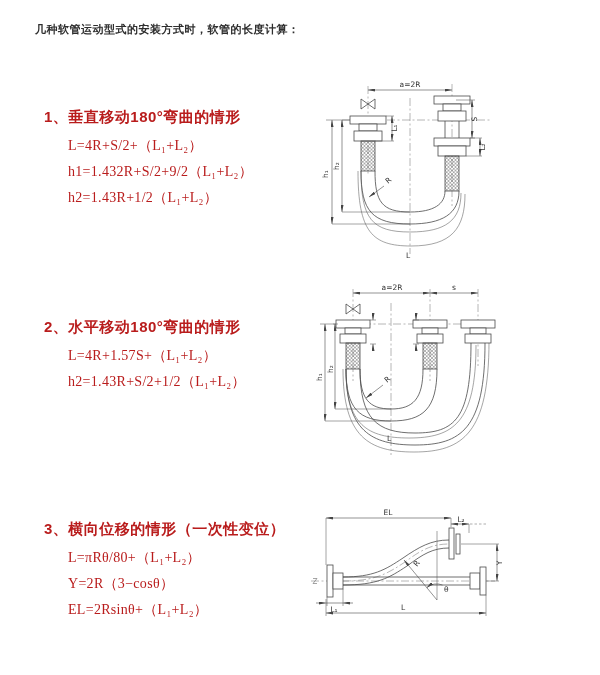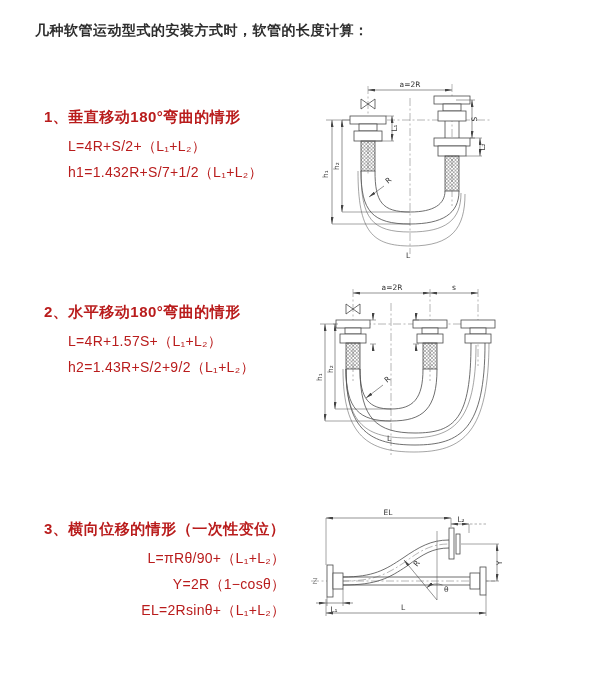--- a/index.html
+++ b/index.html
@@ -1,24 +1,24 @@
 <!DOCTYPE html>
 <html><head>
 <meta charset="utf-8">
 <style>
   html,body{margin:0;padding:0;}
   body{width:600px;height:675px;background:#ffffff;font-family:"Liberation Sans",sans-serif;}
   .page{position:relative;width:600px;height:675px;background:#ffffff;overflow:hidden;}
-  .title{position:absolute;left:35px;top:22px;font-size:14px;font-weight:bold;color:#2e2e2e;letter-spacing:0.5px;}
+  .title{position:absolute;left:35px;top:22px;font-size:11px;font-weight:bold;color:#2e2e2e;letter-spacing:0.5px;}
   .section-text{position:absolute;color:#b91c1c;}
   .heading{font-size:15px;font-weight:bold;margin:0 0 6px 0;letter-spacing:0.5px;white-space:nowrap;}
-  .formula{font-size:14px;height:26px;line-height:26px;margin-left:24px;letter-spacing:0.3px;white-space:nowrap;}
+  .formula{font-size:14px;height:26px;line-height:26px;margin-left:24px;letter-spacing:0.3px;white-space:nowrap;font-family:Liberation Serif, serif;}
   #s1-text{left:44px;top:108px;}
-  #s2-text{left:44px;top:303px;}
-  #s3-text{left:44px;top:520px;text-align:right;}
+  #s2-text{left:44px;top:318px;}
+  #s3-text{left:44px;top:520px;}
   .diagram{position:absolute;}
   #d1{left:312px;top:76px;width:280px;height:185px;}
   #d2{left:313px;top:281px;width:275px;height:180px;}
   #d3{left:303px;top:503px;width:295px;height:145px;text-align:center;}
   svg{display:block;}
   svg text{font-family:"DejaVu Sans",sans-serif;fill:#333;font-size:7.5px;}
   .ln{stroke:#4a4a4a;stroke-width:0.8;fill:none;}
   .thin{stroke:#5a5a5a;stroke-width:0.55;fill:none;}
   .cl{stroke:#7a7a7a;stroke-width:0.55;fill:none;stroke-dasharray:8 2.5 2 2.5;}
   .dash{stroke:#6a6a6a;stroke-width:0.55;fill:none;stroke-dasharray:2.5 2;}
@@ -28,21 +28,22 @@
 </head>
 <body>
 
 <div class="page">
 
   <div class="title">几种软管运动型式的安装方式时，软管的长度计算：</div>
 
   <div class="section-text" id="s1-text">
     <div class="heading">1、垂直移动180°弯曲的情形</div>
     <div class="formula">L=4R+S/2+（L₁+L₂）</div>
-    <div class="formula">h1=1.432R+S/7+1/2（L₁+L₂）</div>
+    <div class="formula">h1=1.432R+S/2+9/2（L₁+L₂）</div>
+    <div class="formula">h2=1.43R+1/2（L₁+L₂）</div>
   </div>
 
   <div class="diagram" id="d1">
     <svg width="280" height="185" viewBox="0 0 280 185">
       <defs>
         <pattern id="hp1" width="3.5" height="3.5" patternUnits="userSpaceOnUse">
           <path d="M0,3.5 L3.5,0 M0,0 L3.5,3.5" stroke="#666" stroke-width="0.5"></path>
         </pattern>
         <marker id="ar1" viewBox="0 0 7 3" refX="7" refY="1.5" markerWidth="7" markerHeight="3" markerUnits="userSpaceOnUse" orient="auto-start-reverse">
           <path d="M0,0 L7,1.5 L0,3 Z" fill="#444"></path>
@@ -124,21 +125,21 @@
         <text x="76" y="108" font-size="8" transform="rotate(-40 76 108)">R</text>
       </g>
 
       <text x="96" y="182" text-anchor="middle" font-size="9">L</text>
     </svg>
   </div>
 
   <div class="section-text" id="s2-text">
     <div class="heading">2、水平移动180°弯曲的情形</div>
     <div class="formula">L=4R+1.57S+（L₁+L₂）</div>
-    <div class="formula">h2=1.43R+S/2+9/2（L₁+L₂）</div>
+    <div class="formula">h2=1.43R+S/2+1/2（L₁+L₂）</div>
   </div>
 
   <div class="diagram" id="d2">
     <svg width="275" height="180" viewBox="0 0 275 180">
       <defs>
         <pattern id="hp2" width="3.5" height="3.5" patternUnits="userSpaceOnUse">
           <path d="M0,3.5 L3.5,0 M0,0 L3.5,3.5" stroke="#666" stroke-width="0.5"></path>
         </pattern>
         <marker id="ar2" viewBox="0 0 7 3" refX="7" refY="1.5" markerWidth="7" markerHeight="3" markerUnits="userSpaceOnUse" orient="auto-start-reverse">
           <path d="M0,0 L7,1.5 L0,3 Z" fill="#444"></path>
@@ -221,22 +222,22 @@
         <line class="dim" x1="70" y1="104" x2="53" y2="117" marker-end="url(#ar2)"></line>
         <text x="74" y="102" font-size="8" transform="rotate(-40 74 102)">R</text>
       </g>
 
       <text x="76" y="160" text-anchor="middle" font-size="9">L</text>
     </svg>
   </div>
 
   <div class="section-text" id="s3-text">
     <div class="heading">3、横向位移的情形（一次性变位）</div>
-    <div class="formula">L=πRθ/90+（L₁+L₂）</div>
-    <div class="formula">Y=2R（1−cosθ）</div>
+    <div class="formula">L=πRθ/80+（L₁+L₂）</div>
+    <div class="formula">Y=2R（3−cosθ）</div>
     <div class="formula">EL=2Rsinθ+（L₁+L₂）</div>
   </div>
 
   <div class="diagram" id="d3">
     <svg width="295" height="145" viewBox="0 0 295 145">
       <defs>
         <marker id="ar3" viewBox="0 0 7 3" refX="7" refY="1.5" markerWidth="7" markerHeight="3" markerUnits="userSpaceOnUse" orient="auto-start-reverse">
           <path d="M0,0 L7,1.5 L0,3 Z" fill="#444"></path>
         </marker>
       </defs>

